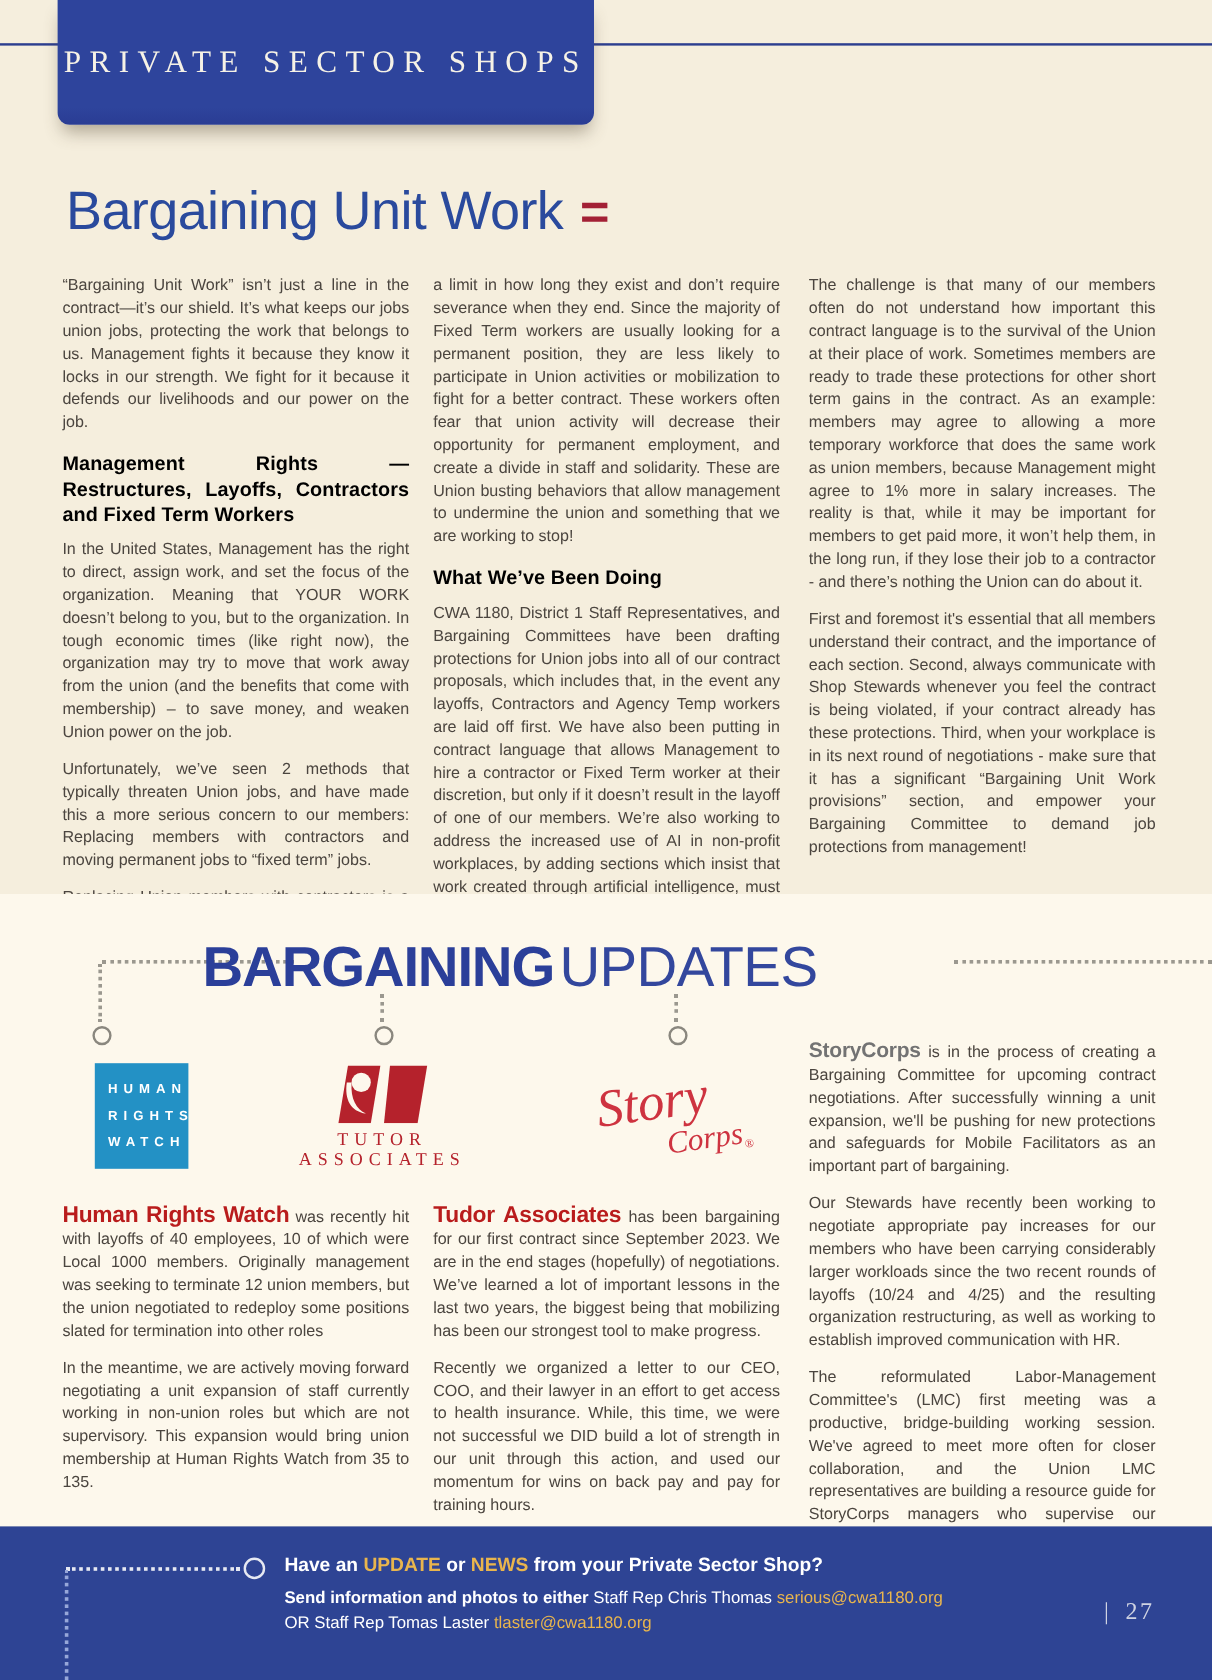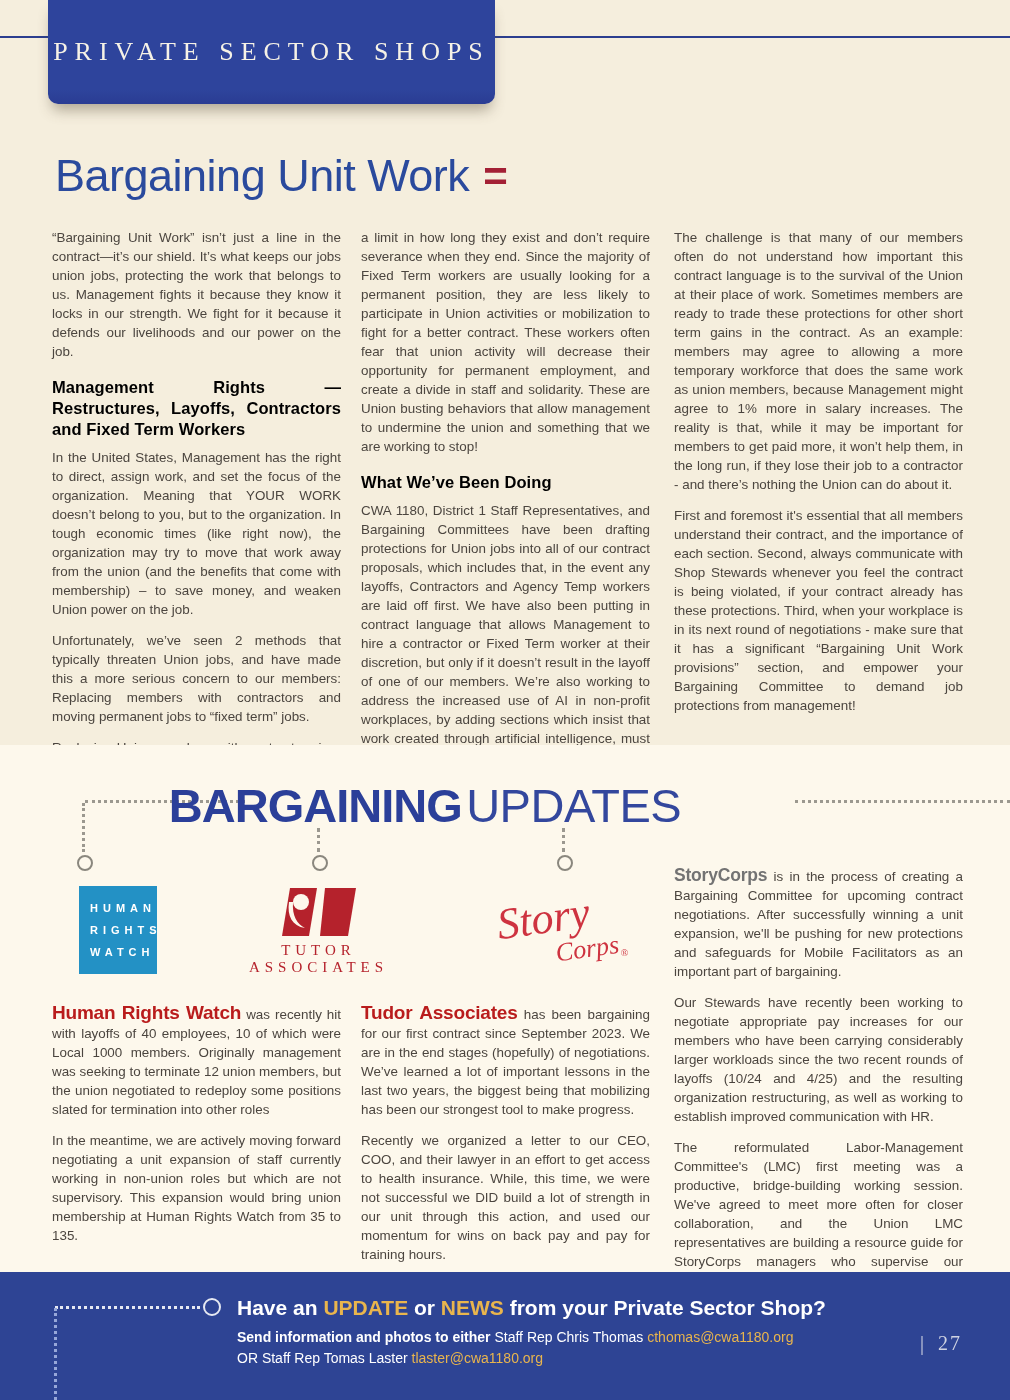--- a/index.html
+++ b/index.html
@@ -64,21 +64,21 @@
   .u-3{left:674px;top:866px;}
   .lead{font-weight:700;color:#b91c1c;font-size:19px;letter-spacing:-.2px;}
   .lead-sm{font-weight:700;color:#737373;font-size:17.5px;letter-spacing:-.2px;}
 
   
   .footer{top:1272px;left:0;width:1010px;height:128px;background:#2e4494;color:#ffffff;}
   .f-dot-h{position:absolute;top:34px;left:55px;width:145px;border-top:3px dotted #e6e9f2;}
   .f-node{position:absolute;top:26px;left:203px;width:14px;height:14px;border:2px solid #e6e9f2;border-radius:50%;}
   .f-dot-v{position:absolute;top:36px;left:54px;height:92px;border-left:3px dotted #97a7d9;}
   .f-text{position:absolute;left:237px;top:24px;}
-  .f-line1{font-size:21px;font-weight:700;margin-bottom:9px;}
+  .f-line1{font-size:16px;font-weight:700;margin-bottom:9px;}
   .f-line2{font-size:14px;margin-bottom:5px;}
   .f-line3{font-size:14px;}
   .gold{color:#e9b54d;}
   .f-bold{font-weight:700;}
   .f-reg{font-weight:400;}
   .f-page{position:absolute;right:48px;top:60px;font-family:"Liberation Serif",serif;font-size:20px;color:#cfd3e2;letter-spacing:2px;margin-left:20px;}
   .f-page .bar{margin-right:12px;}
 </style>
 </head>
 <body>
@@ -178,21 +178,21 @@
     <div class="f-line1">
       <span>Have an</span>
       <span class="gold">UPDATE</span>
       <span>or</span>
       <span class="gold">NEWS</span>
       <span>from your Private Sector Shop?</span>
     </div>
     <div class="f-line2">
       <span class="f-bold">Send information and photos to either</span>
       <span class="f-reg">Staff Rep Chris Thomas</span>
-      <span class="gold">cthomas@cwa1180.org</span>
+      <span class="gold">serious@cwa1180.org</span>
     </div>
     <div class="f-line3">
       <span class="f-reg">OR  Staff Rep Tomas Laster</span>
       <span class="gold">tlaster@cwa1180.org</span>
     </div>
   </div>
   <div class="f-page">
     <span class="bar">|</span><span>27</span>
   </div>
 </div>

